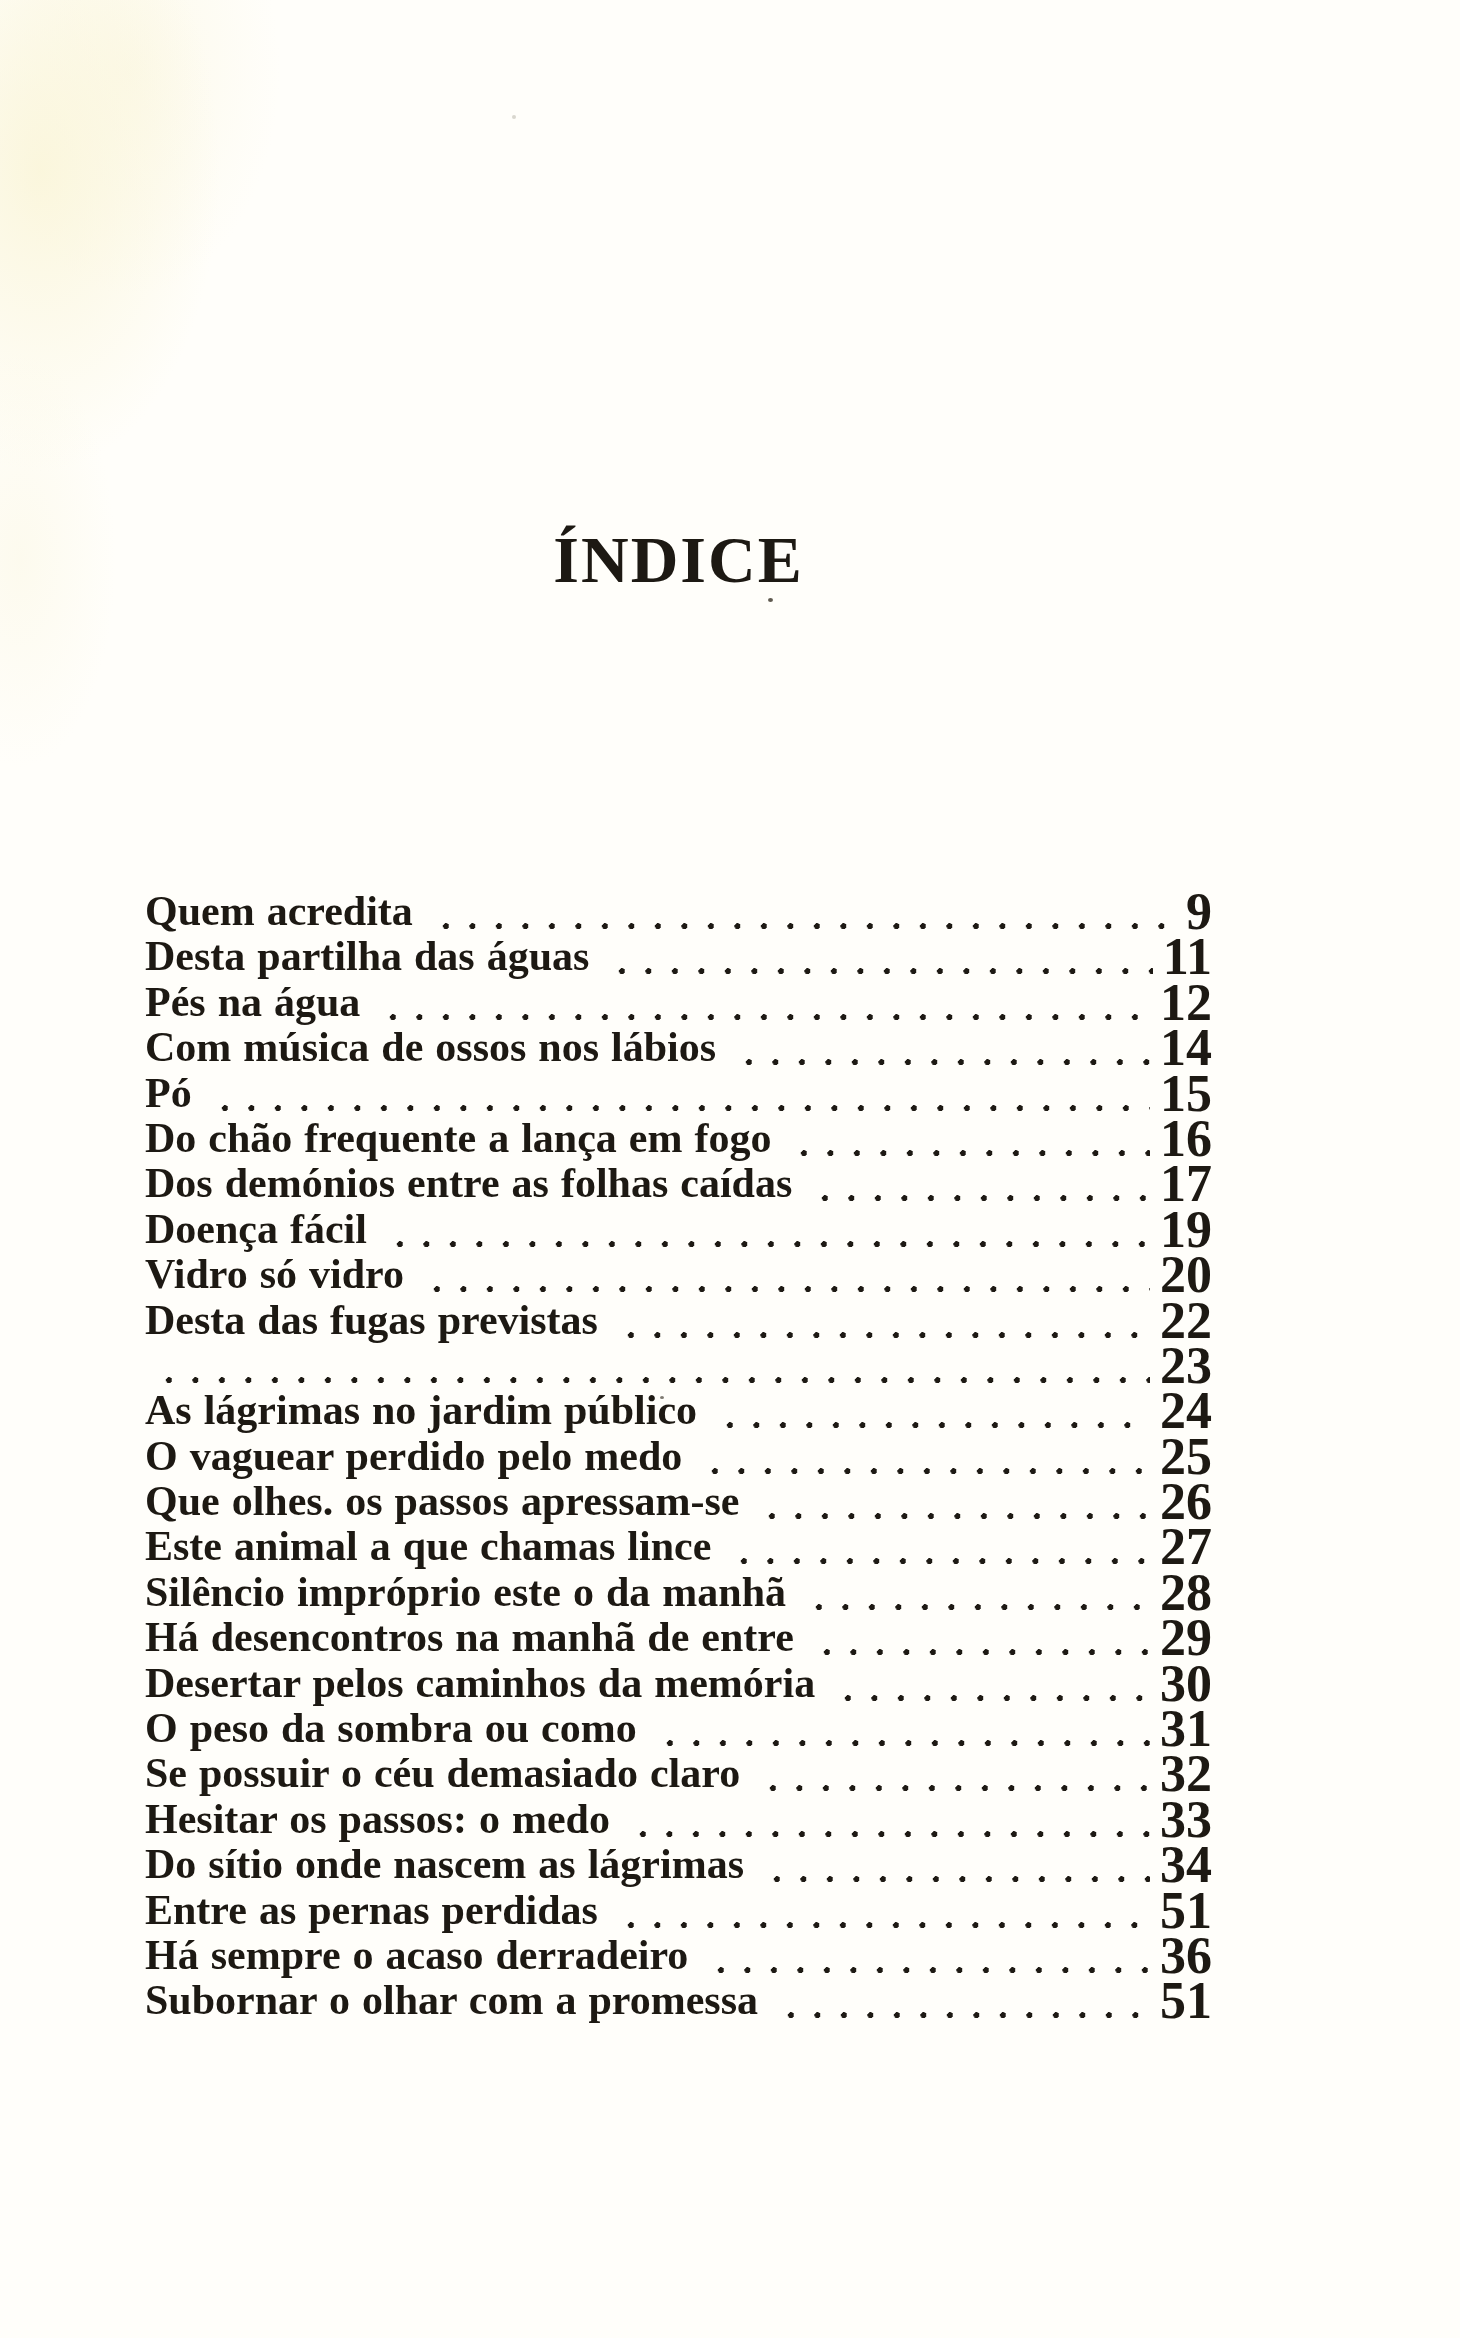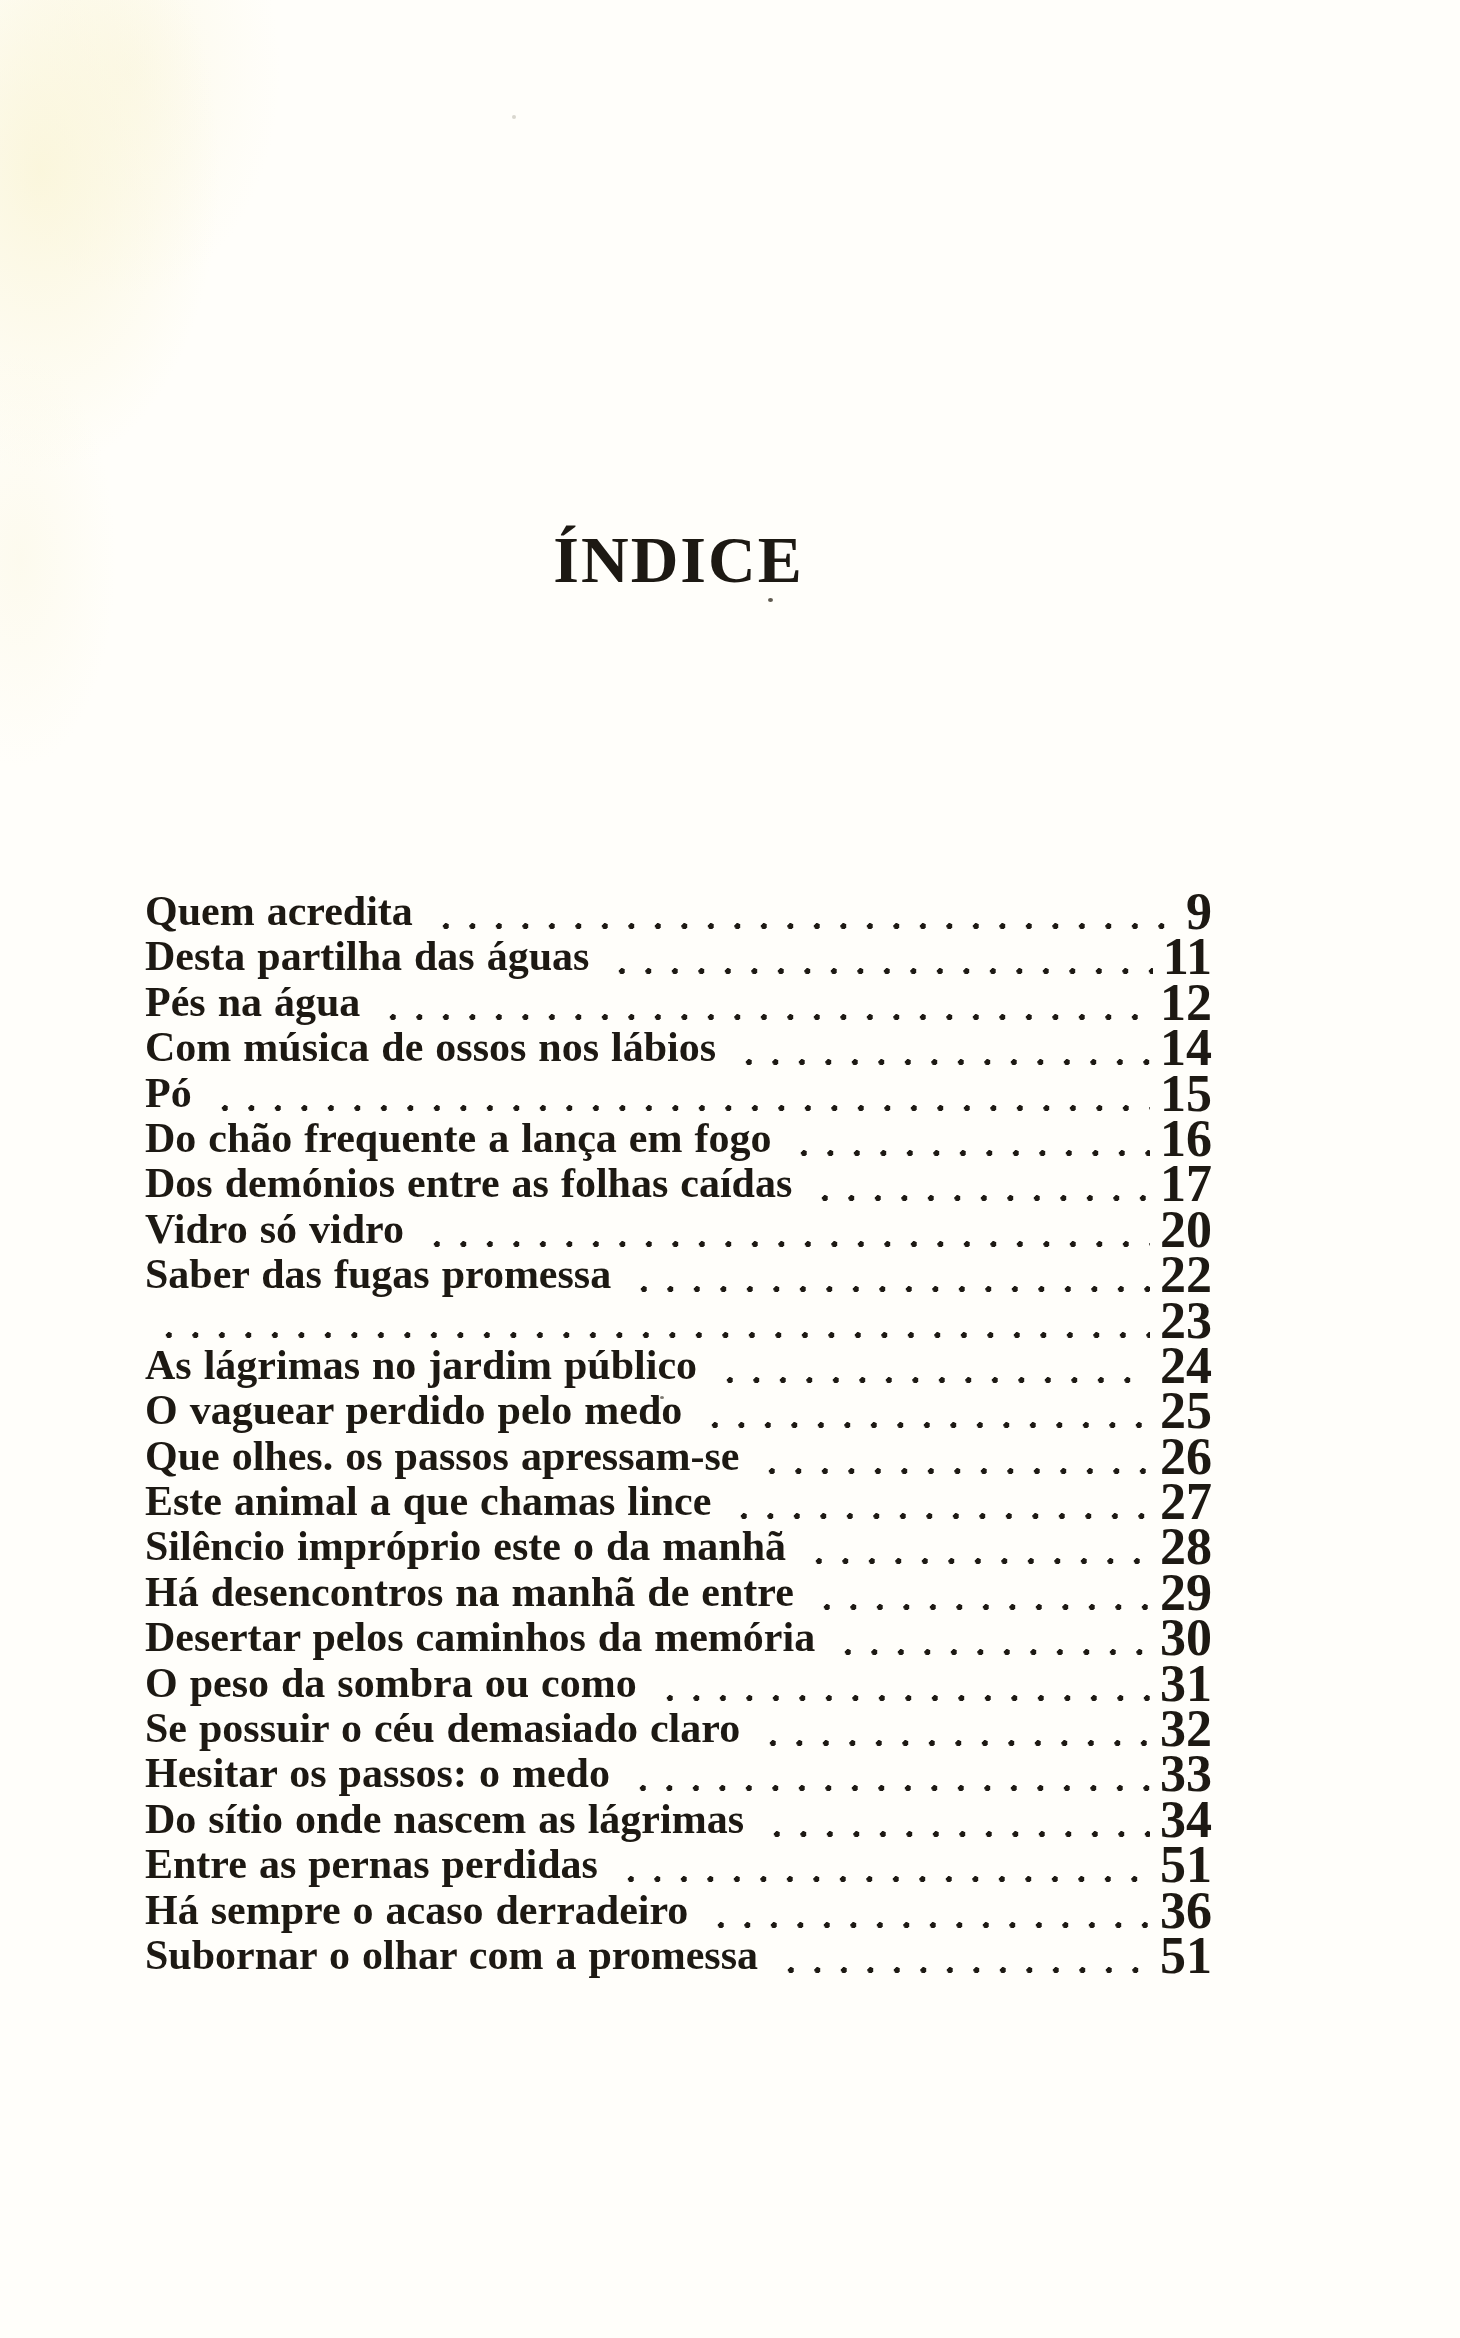--- a/index.html
+++ b/index.html
@@ -115,26 +115,31 @@
     <span class="t">Do chão frequente a lança em fogo</span>
     <span class="leader"></span>
     <span class="p">16</span>
   </li>
       <li class="row">
     <span class="t">Dos demónios entre as folhas caídas</span>
     <span class="leader"></span>
     <span class="p">17</span>
   </li>
       <li class="row">
+    <span class="t">Doença fácil</span>
+    <span class="leader"></span>
+    <span class="p">19</span>
+  </li>
+      <li class="row">
     <span class="t">Vidro só vidro</span>
     <span class="leader"></span>
     <span class="p">20</span>
   </li>
       <li class="row">
-    <span class="t">Saber das fugas promessa</span>
+    <span class="t">Desta das fugas previstas</span>
     <span class="leader"></span>
     <span class="p">22</span>
   </li>
       <li class="row">
     <span class="leader"></span>
     <span class="p">23</span>
   </li>
       <li class="row">
     <span class="t">As lágrimas no jardim público</span>
     <span class="leader"></span>

